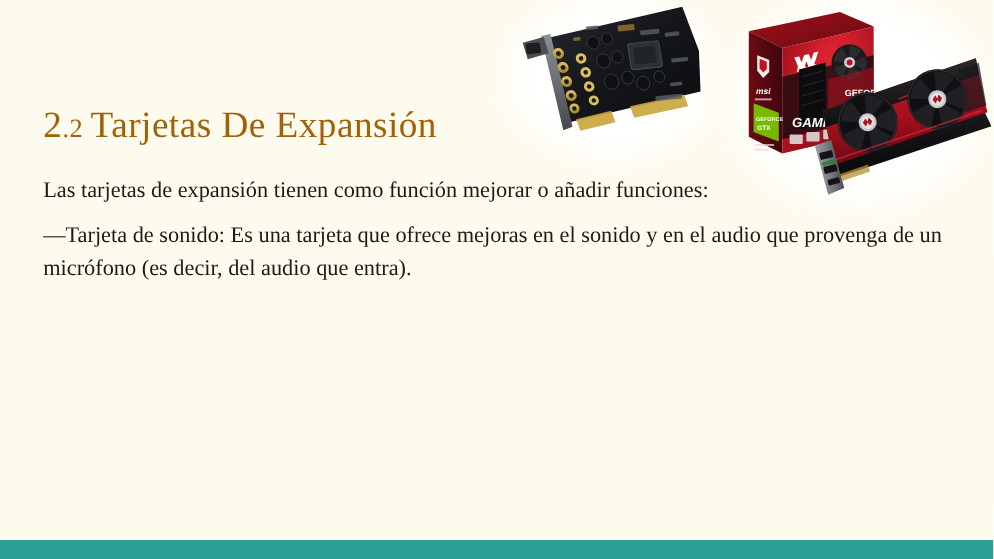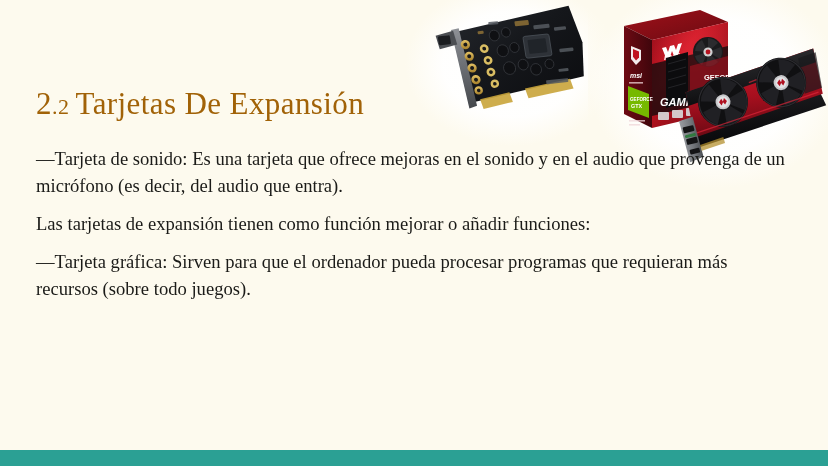--- a/index.html
+++ b/index.html
@@ -136,23 +136,22 @@
 </head>
 <body>
 
 <div id="slide">
 
   <div id="title-block">
     <span id="title-num"><span>2</span><span class="sub">.2</span></span><span id="title-text">Tarjetas De Expansión</span>
   </div>
 
   <div id="body-block">
+    <p class="para p-lead">Las tarjetas de expansión tienen como función mejorar o añadir funciones:</p>
     <p class="para p1">—Tarjeta de sonido: Es una tarjeta que ofrece mejoras en el sonido y en el audio que provenga de un micrófono (es decir, del audio que entra).</p>
-    <p class="para p-lead">Las tarjetas de expansión tienen como función mejorar o añadir funciones:</p>
-    <p class="para p2">—Tarjeta gráfica: Sirven para que el ordenador pueda procesar programas que requieran más recursos (sobre todo juegos).</p>
   </div>
 
   <div id="image-group">
 
     <div class="halo" style="left:-14px; top:-14px; width:215px; height:165px;"></div>
     <div class="halo" style="left:170px; top:-16px; width:255px; height:210px;"></div>
 
     <div id="soundcard-wrap">
       <svg id="soundcard" viewBox="0 0 152 104" width="152" height="104">
         <defs>

